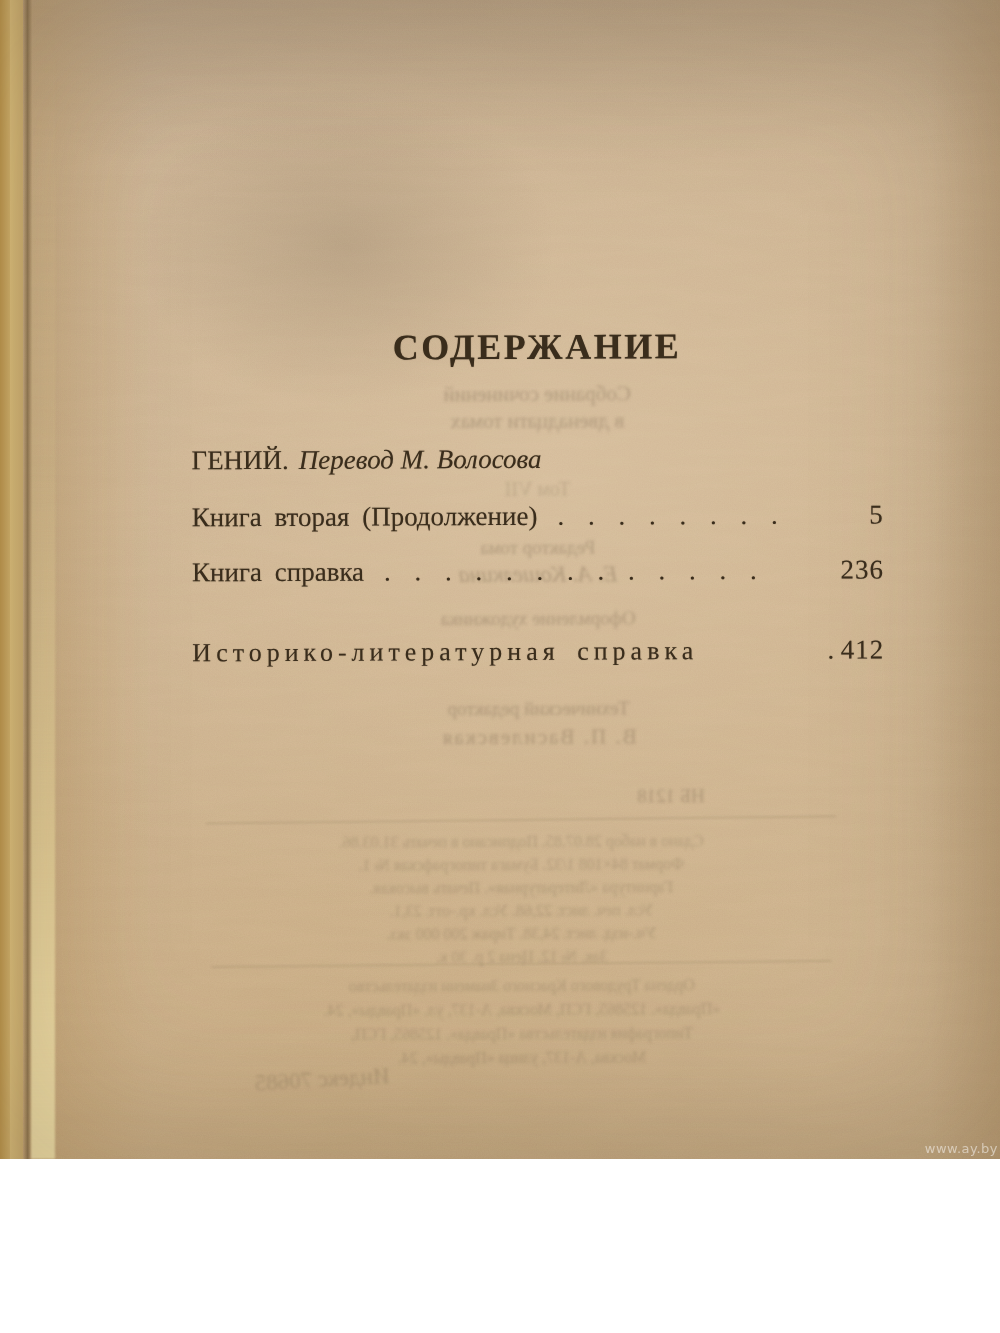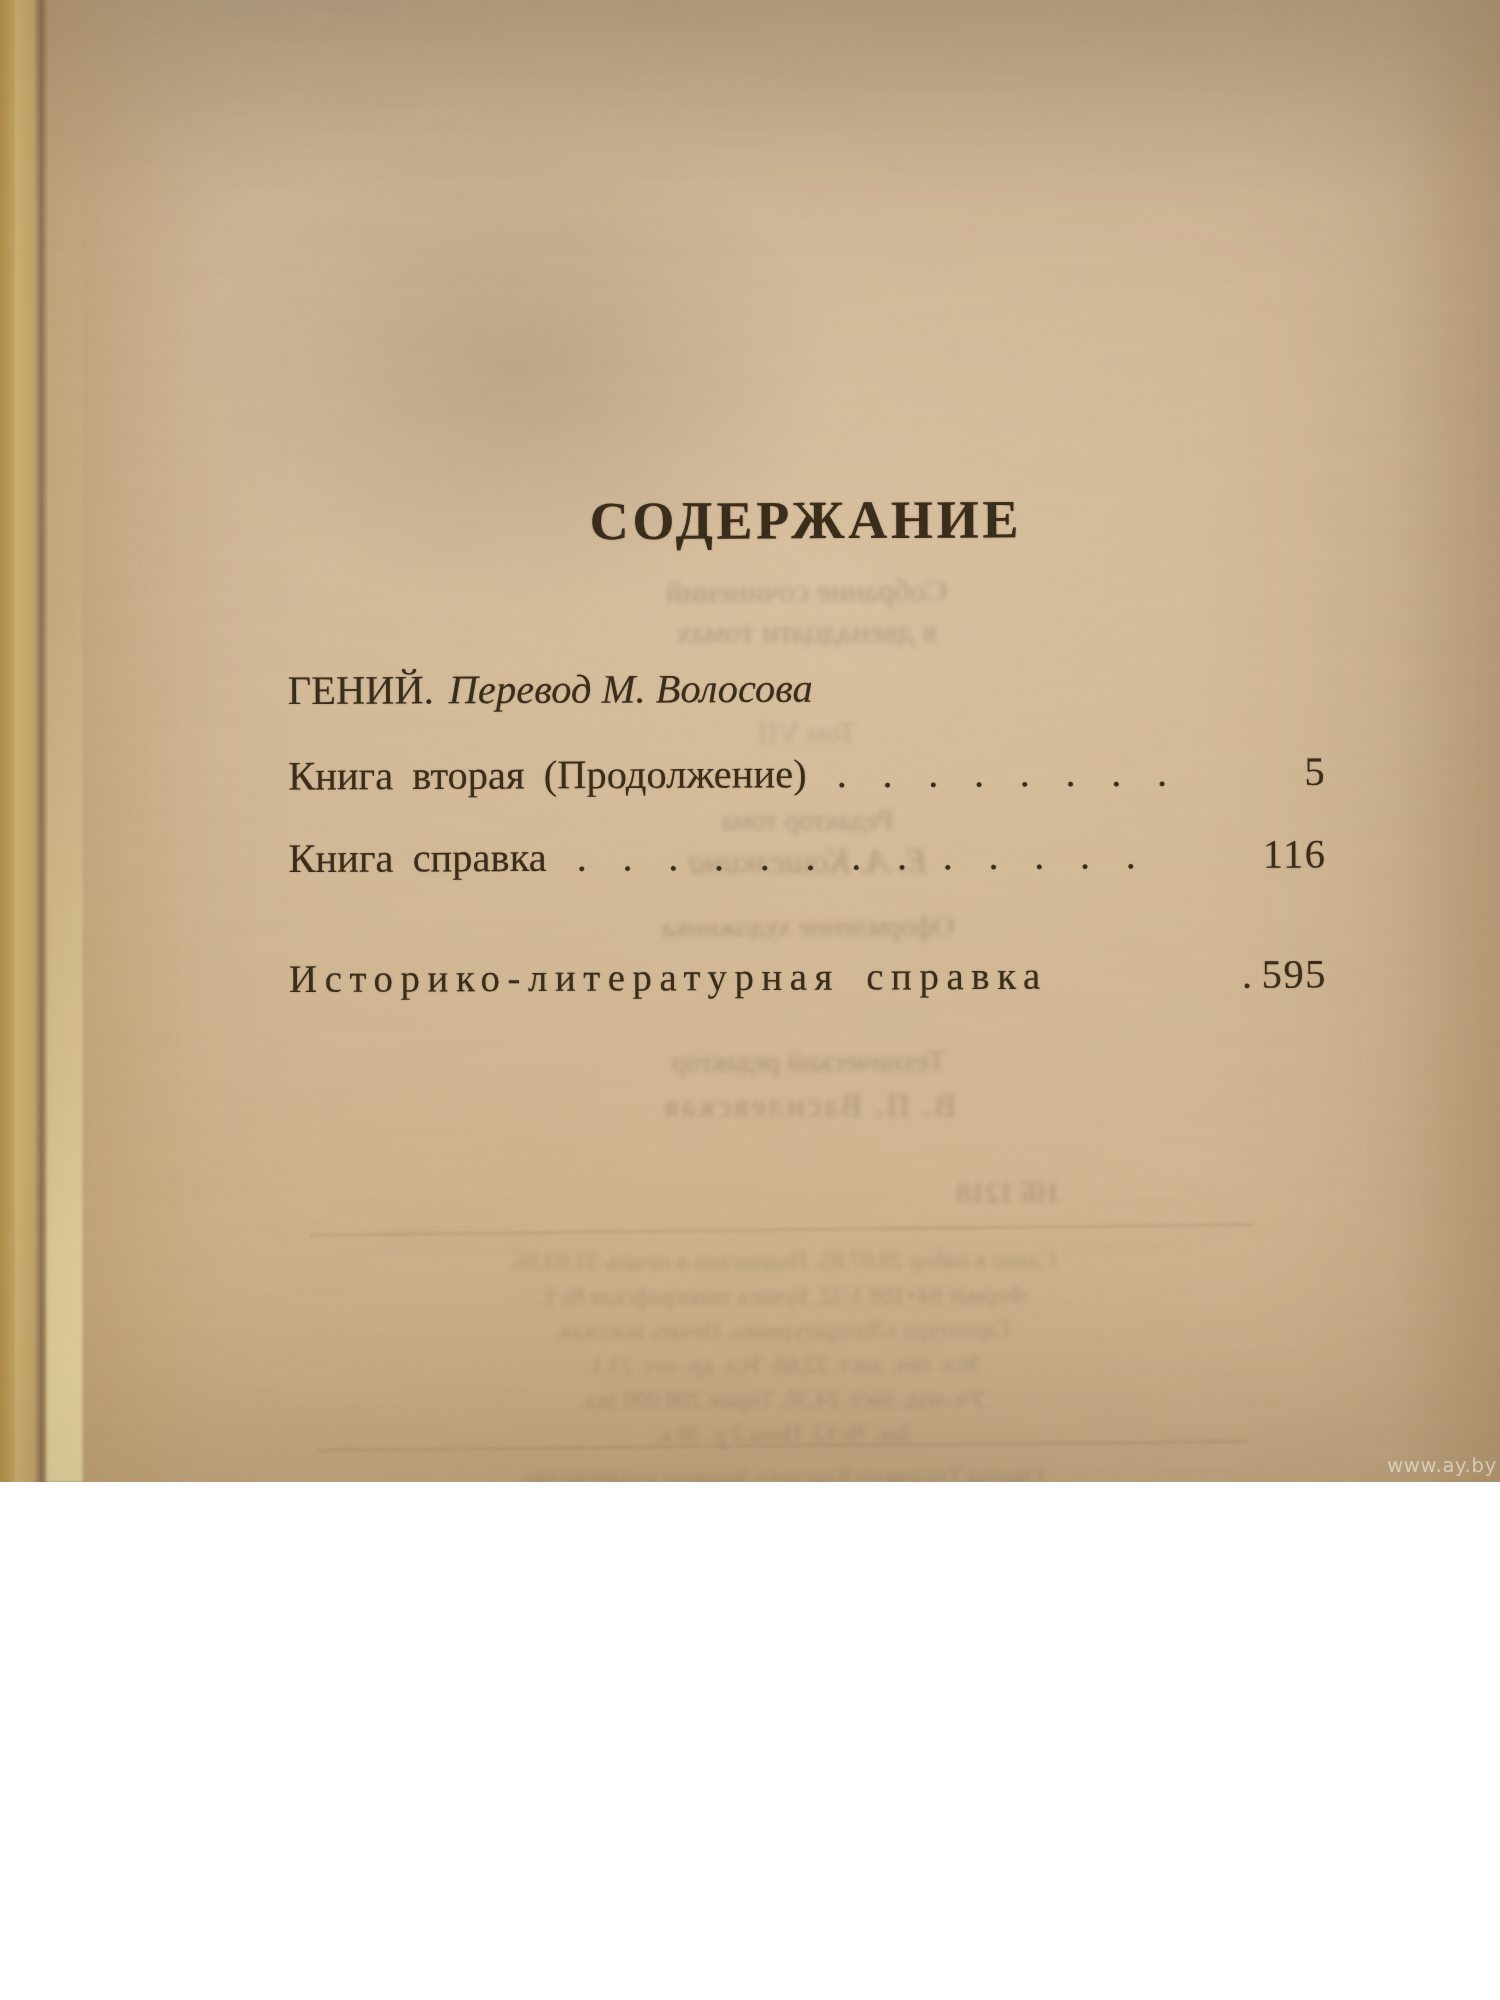--- a/index.html
+++ b/index.html
@@ -1,19 +1,19 @@
 <!DOCTYPE html>
 <html><head>
 <meta charset="utf-8">
 <style>
   * { margin:0; padding:0; box-sizing:border-box; }
   body { width:1000px; height:1333px; overflow:hidden; }
 
   .photo {
-    position:relative; width:1000px; height:988px; overflow:hidden;
+    position:relative; width:1000px; height:1159px; overflow:hidden;
     font-family:"Liberation Serif", serif;
     background:
       radial-gradient(1100px 760px at 55% 40%, rgba(213,188,156,.9) 0%, rgba(213,188,156,0) 62%),
       radial-gradient(900px 900px at 85% 80%, rgba(203,176,141,.8) 0%, rgba(203,176,141,0) 60%),
       linear-gradient(160deg, #c4ac91 0%, #c9ae8c 45%, #c7aa83 78%, #bfa27a 100%);
   }
 
   .abs { position:absolute; }
   .layer { position:absolute; inset:0; pointer-events:none; }
 
@@ -145,25 +145,25 @@
 
     <div class="toc-row r1">
       <span class="toc-label">Книга вторая (Продолжение)</span>
       <span class="toc-dots">. . . . . . . .</span>
       <span class="toc-page">5</span>
     </div>
 
     <div class="toc-row r2">
       <span class="toc-label">Книга справка</span>
       <span class="toc-dots">. . . . . . . . . . . . .</span>
-      <span class="toc-page">116</span>
+      <span class="toc-page">236</span>
     </div>
 
     <div class="toc-row r3">
       <span class="toc-label">Историко-литературная справка</span>
       <span class="toc-dots">.</span>
-      <span class="toc-page">595</span>
+      <span class="toc-page">412</span>
     </div>
 
   </div>
 
   <div class="watermark">www.ay.by</div>
 </div>
 
 </body></html>

